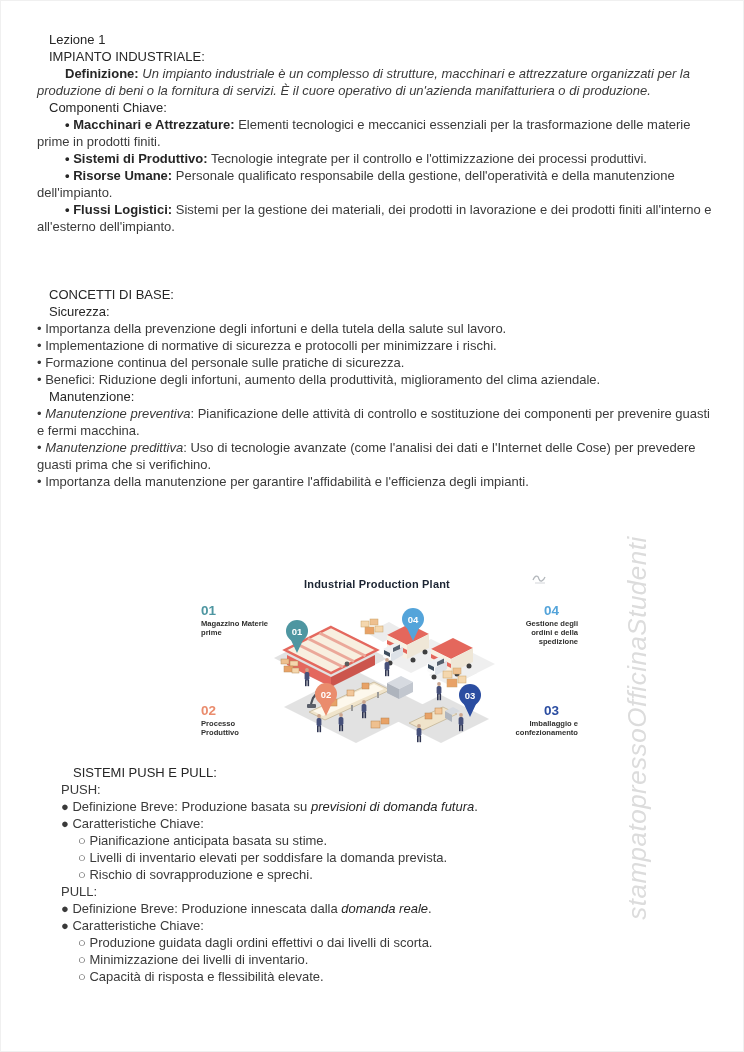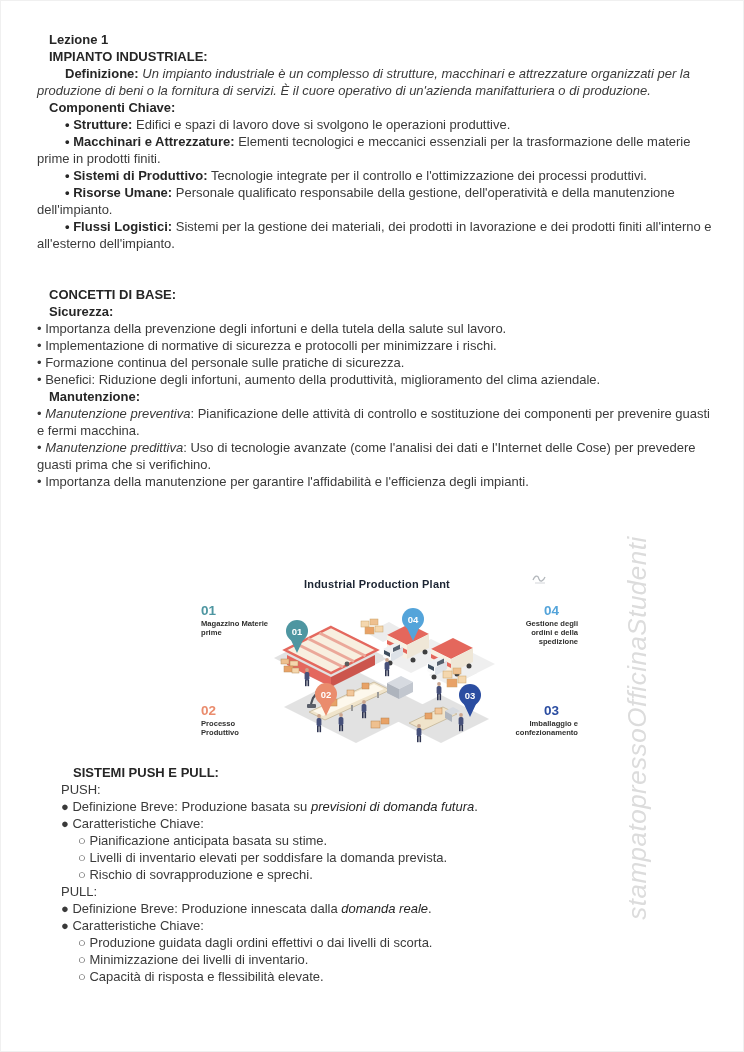--- a/index.html
+++ b/index.html
@@ -1,20 +1,20 @@
 <!DOCTYPE html>
 <html><head>
 <meta charset="utf-8">
 <style>
   html,body{margin:0;padding:0;background:#fff;}
   .page{position:relative;width:744px;height:1052px;background:#ffffff;overflow:hidden;
         font-family:"Liberation Sans",sans-serif;color:#333;box-sizing:border-box;border:1px solid #f0f0f0;}
   .block{position:absolute;left:36px;width:676px;font-size:13px;line-height:17px;color:#3a3a3a;}
   .block p{margin:0;}
-  .b{font-weight:bold;color:#262626;padding-left:12px;}
+  .b{font-weight:normal;color:#262626;padding-left:12px;}
   .gap{margin-top:17px;}
   strong{font-weight:bold;color:#262626;padding-left:28px;}
   em{font-style:italic;}
   .bi{font-weight:normal;font-style:italic;color:#262626;}
   .pp{left:60px;width:640px;}
   .sub{padding-left:17px;}
   .wm{position:absolute;left:436px;top:711px;width:400px;height:32px;line-height:32px;
       transform:rotate(-90deg);font-size:26px;font-style:italic;color:#dcdcdc;
       white-space:nowrap;text-align:center;letter-spacing:.5px;z-index:5;pointer-events:none;}
   .diagram{position:absolute;left:190px;top:570px;}
@@ -29,21 +29,20 @@
 
 <div class="page">
 
   <div class="wm">stampatopressoOfficinaStudenti</div>
 
   <div class="block" style="top:30px;">
     <p class="b">Lezione 1</p>
     <p class="b gap">IMPIANTO INDUSTRIALE:</p>
     <p><strong>Definizione:</strong><em> Un impianto industriale è un complesso di strutture, macchinari e attrezzature organizzati per la produzione di beni o la fornitura di servizi. È il cuore operativo di un'azienda manifatturiera o di produzione.</em></p>
     <p class="b">Componenti Chiave:</p>
-    <p><strong>• Strutture:</strong><span> Edifici e spazi di lavoro dove si svolgono le operazioni produttive.</span></p>
     <p><strong>• Macchinari e Attrezzature:</strong><span> Elementi tecnologici e meccanici essenziali per la trasformazione delle materie prime in prodotti finiti.</span></p>
     <p><strong>• Sistemi di Produttivo:</strong><span> Tecnologie integrate per il controllo e l'ottimizzazione dei processi produttivi.</span></p>
     <p><strong>• Risorse Umane:</strong><span> Personale qualificato responsabile della gestione, dell'operatività e della manutenzione dell'impianto.</span></p>
     <p><strong>• Flussi Logistici:</strong><span> Sistemi per la gestione dei materiali, dei prodotti in lavorazione e dei prodotti finiti all'interno e all'esterno dell'impianto.</span></p>
   </div>
 
   <div class="block" style="top:285px;">
     <p class="b">CONCETTI DI BASE:</p>
     <p class="b">Sicurezza:</p>
     <p>• Importanza della prevenzione degli infortuni e della tutela della salute sul lavoro.</p>

